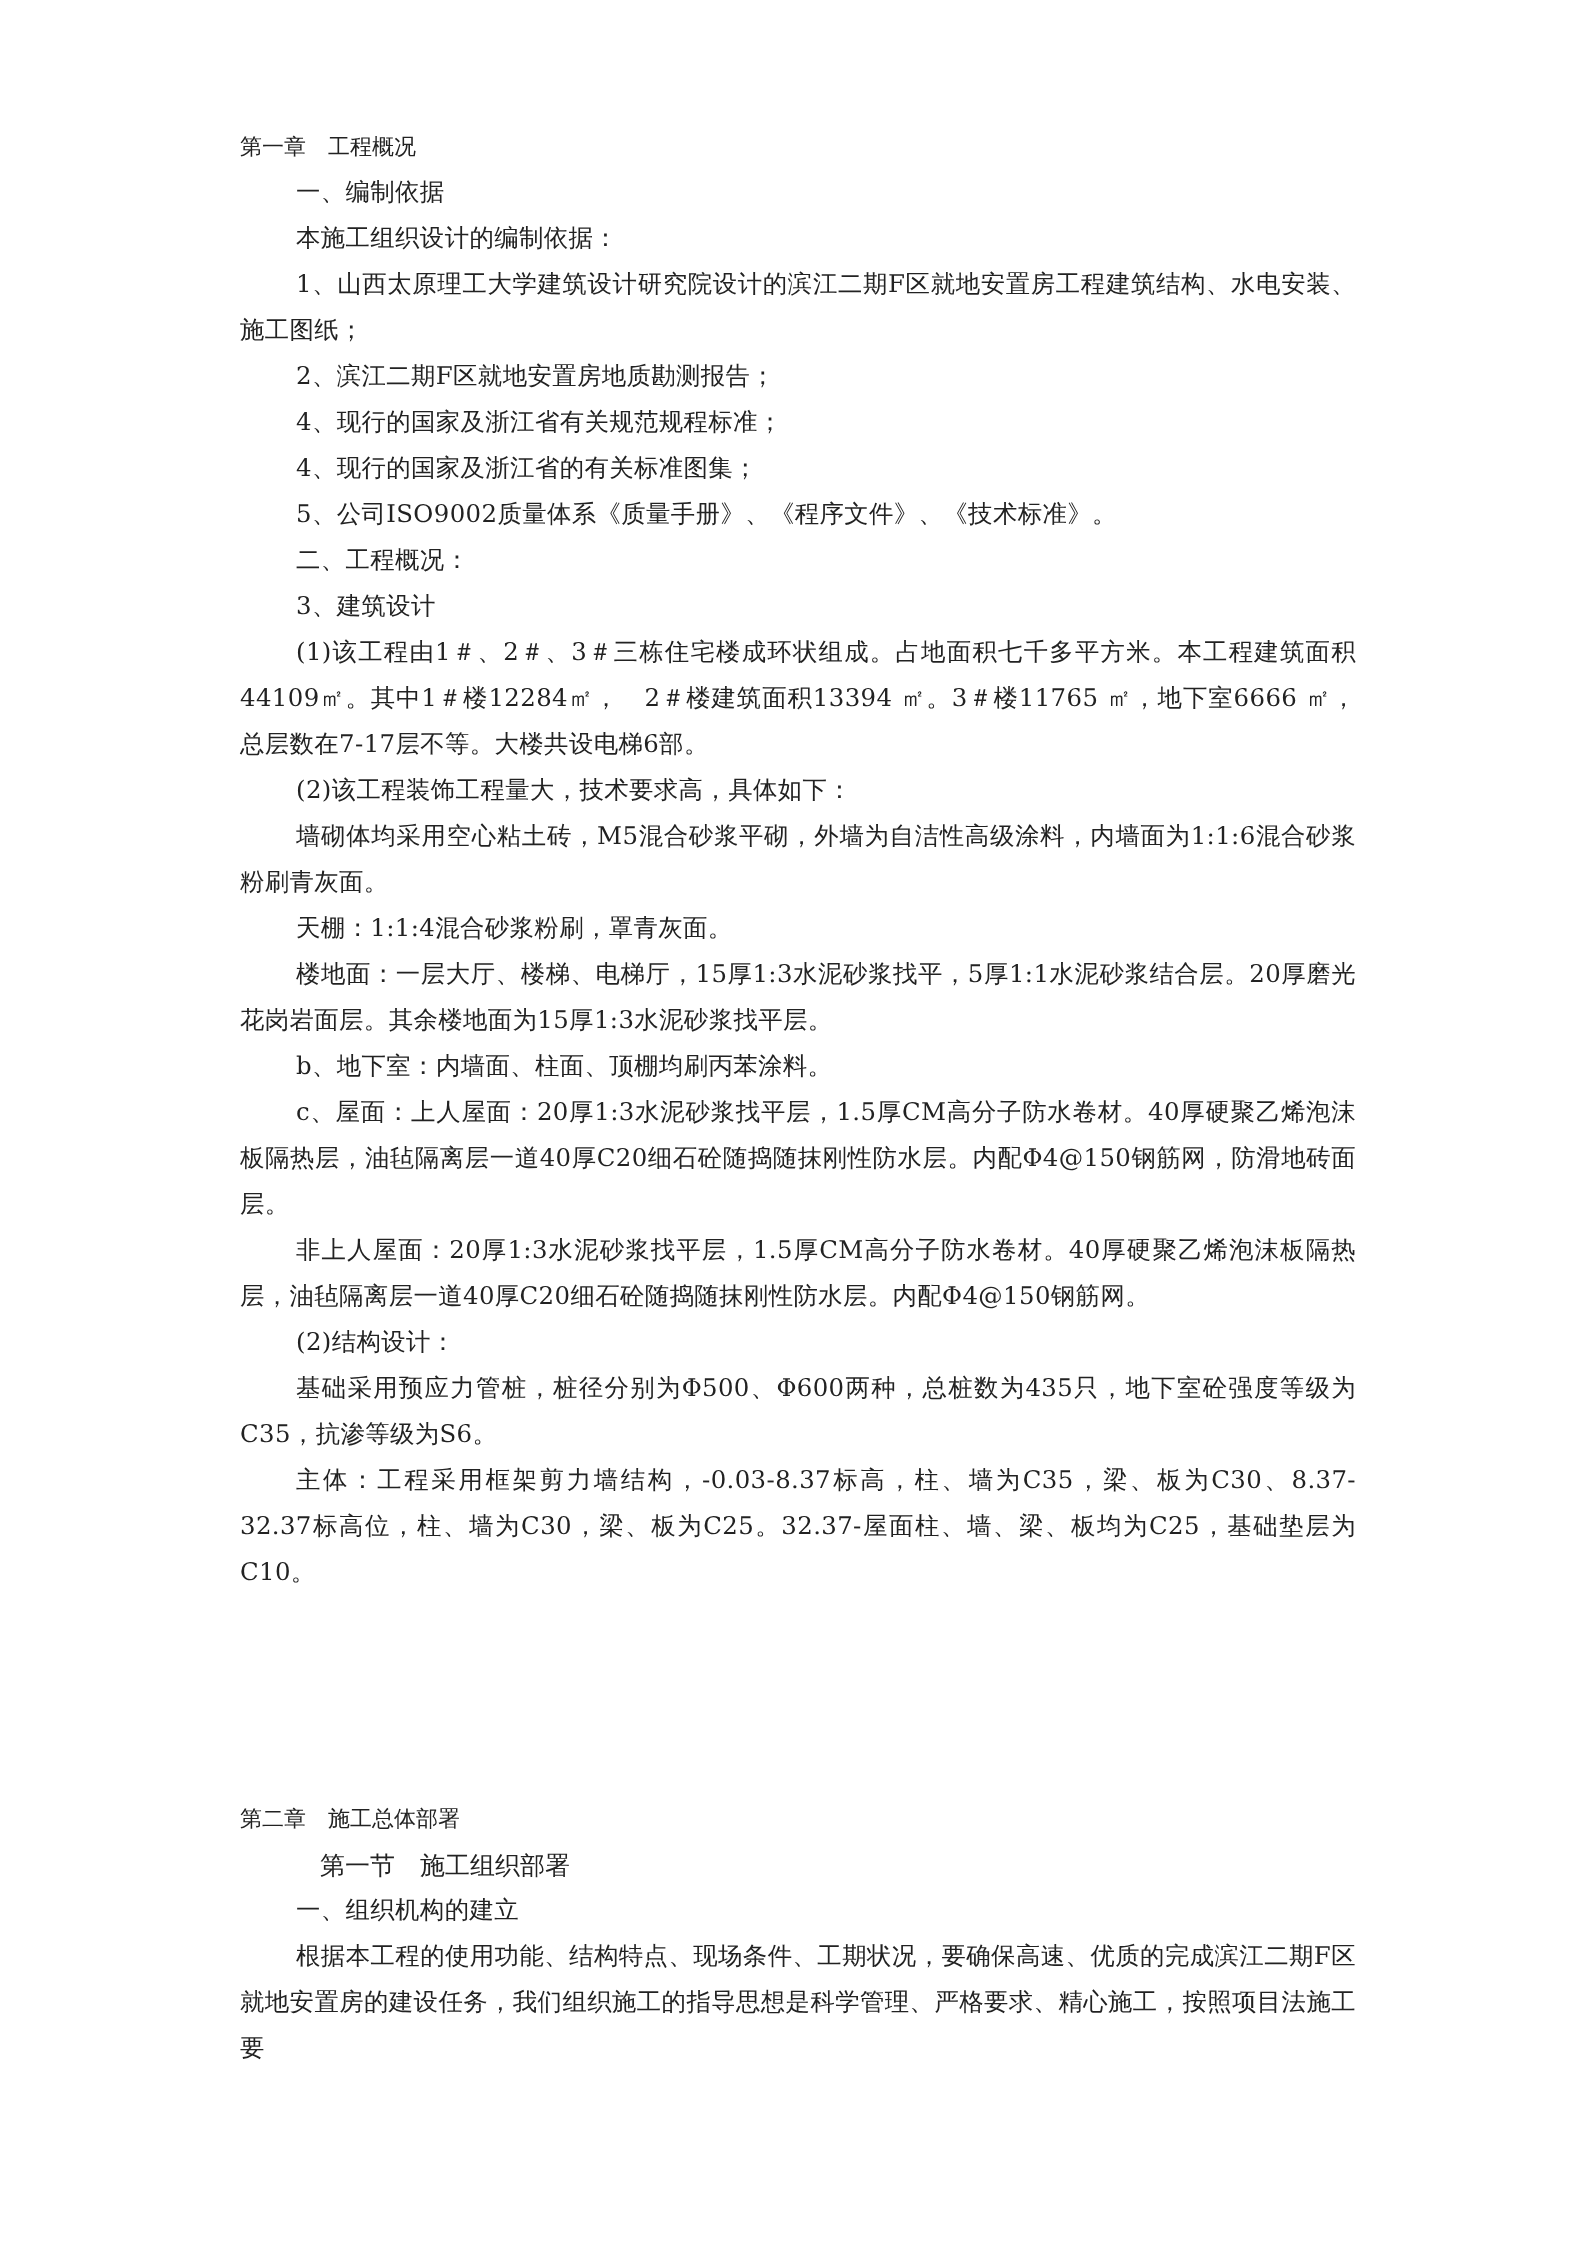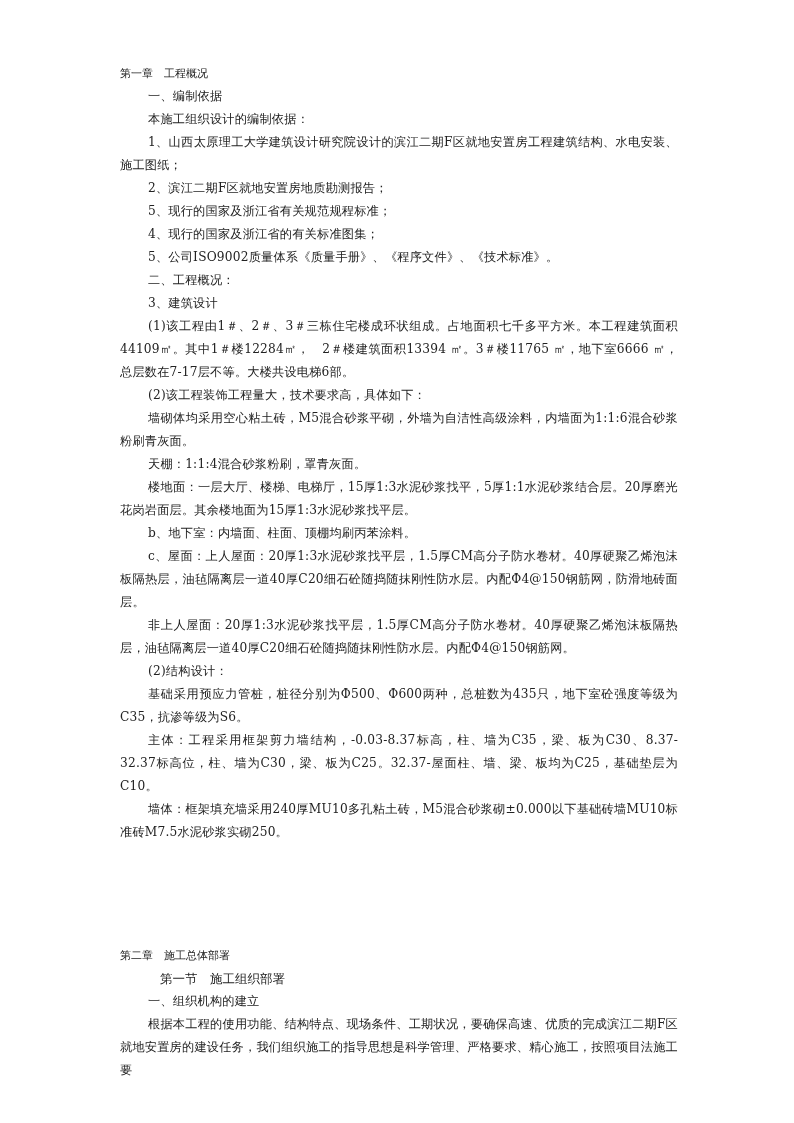--- a/index.html
+++ b/index.html
@@ -14,37 +14,36 @@
 </style>
 </head>
 <body>
 
 <div class="page">
   <div class="ch-title">第一章　工程概况</div>
   <div class="line" style="padding-left:28px">一、编制依据</div>
   <div class="para">本施工组织设计的编制依据：</div>
   <div class="para">1、山西太原理工大学建筑设计研究院设计的滨江二期F区就地安置房工程建筑结构、水电安装、施工图纸；</div>
   <div class="para">2、滨江二期F区就地安置房地质勘测报告；</div>
-  <div class="para">5、现行的国家及浙江省有关规范规程标准；</div>
+  <div class="para">4、现行的国家及浙江省有关规范规程标准；</div>
   <div class="para">4、现行的国家及浙江省的有关标准图集；</div>
   <div class="para">5、公司ISO9002质量体系《质量手册》、《程序文件》、《技术标准》。</div>
   <div class="para">二、工程概况：</div>
   <div class="para">3、建筑设计</div>
   <div class="para">(1)该工程由1＃、2＃、3＃三栋住宅楼成环状组成。占地面积七千多平方米。本工程建筑面积44109㎡。其中1＃楼12284㎡，　2＃楼建筑面积13394 ㎡。3＃楼11765 ㎡，地下室6666 ㎡，总层数在7-17层不等。大楼共设电梯6部。</div>
   <div class="para">(2)该工程装饰工程量大，技术要求高，具体如下：</div>
   <div class="para">墙砌体均采用空心粘土砖，M5混合砂浆平砌，外墙为自洁性高级涂料，内墙面为1:1:6混合砂浆粉刷青灰面。</div>
   <div class="para">天棚：1:1:4混合砂浆粉刷，罩青灰面。</div>
   <div class="para">楼地面：一层大厅、楼梯、电梯厅，15厚1:3水泥砂浆找平，5厚1:1水泥砂浆结合层。20厚磨光花岗岩面层。其余楼地面为15厚1:3水泥砂浆找平层。</div>
   <div class="para">b、地下室：内墙面、柱面、顶棚均刷丙苯涂料。</div>
   <div class="para">c、屋面：上人屋面：20厚1:3水泥砂浆找平层，1.5厚CM高分子防水卷材。40厚硬聚乙烯泡沫板隔热层，油毡隔离层一道40厚C20细石砼随捣随抹刚性防水层。内配Φ4@150钢筋网，防滑地砖面层。</div>
   <div class="para">非上人屋面：20厚1:3水泥砂浆找平层，1.5厚CM高分子防水卷材。40厚硬聚乙烯泡沫板隔热层，油毡隔离层一道40厚C20细石砼随捣随抹刚性防水层。内配Φ4@150钢筋网。</div>
   <div class="para">(2)结构设计：</div>
   <div class="para">基础采用预应力管桩，桩径分别为Φ500、Φ600两种，总桩数为435只，地下室砼强度等级为C35，抗渗等级为S6。</div>
   <div class="para">主体：工程采用框架剪力墙结构，-0.03-8.37标高，柱、墙为C35，梁、板为C30、8.37-32.37标高位，柱、墙为C30，梁、板为C25。32.37-屋面柱、墙、梁、板均为C25，基础垫层为C10。</div>
-  <div class="para">墙体：框架填充墙采用240厚MU10多孔粘土砖，M5混合砂浆砌±0.000以下基础砖墙MU10标准砖M7.5水泥砂浆实砌250。</div>
 
   <div class="gap"></div>
 
   <div class="ch-title">第二章　施工总体部署</div>
   <div class="sec-title">第一节　施工组织部署</div>
   <div class="line" style="padding-left:28px">一、组织机构的建立</div>
   <div class="para">根据本工程的使用功能、结构特点、现场条件、工期状况，要确保高速、优质的完成滨江二期F区就地安置房的建设任务，我们组织施工的指导思想是科学管理、严格要求、精心施工，按照项目法施工要</div>
 </div>
 
 </body></html>

